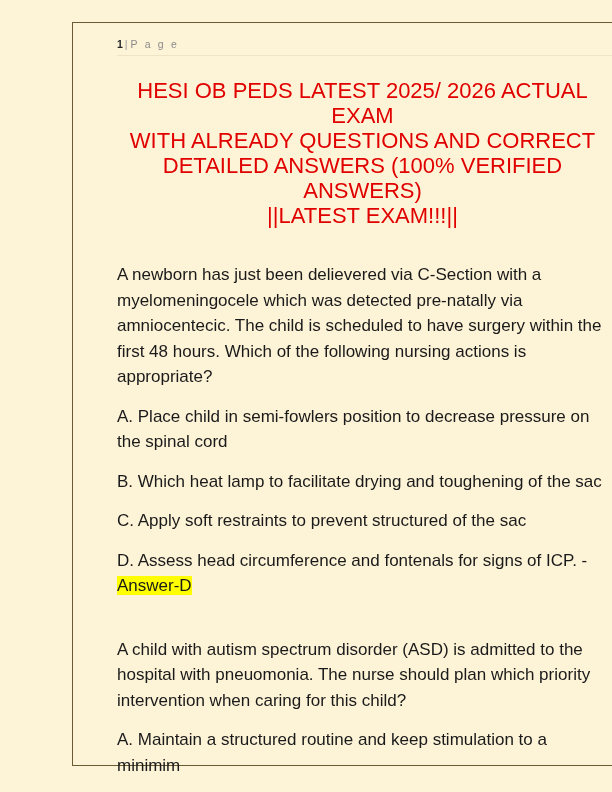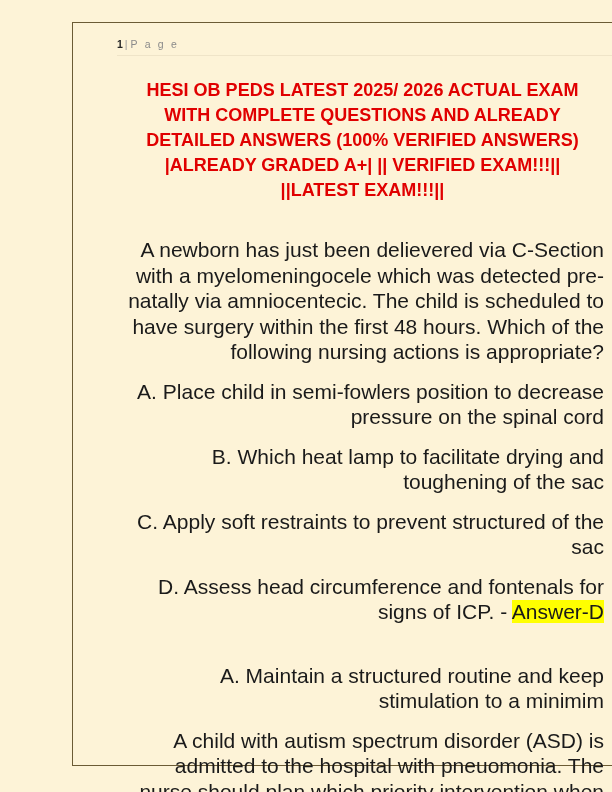--- a/index.html
+++ b/index.html
@@ -70,39 +70,39 @@
     height: 1px;
     background: #efe4c8;
     border: 0;
     margin: 0 0 0 0;
     width: 495px;
   }
 
   
   .doc-title {
     color: #e00000;
-    font-weight: bold;
-    font-size: 18px;
+    font-weight: normal;
+    font-size: 22px;
     line-height: 25px;
     text-align: center;
     margin: 22px 0 0 0;
     padding: 0 4px 0 0;
   }
   .doc-title .tline { display: block; }
 
   
   .qblock {
     margin-top: 34px;
   }
   p.body-text {
     color: #1a1a1a;
-    font-size: 21px;
+    font-size: 17px;
     line-height: 25.5px;
     margin: 0 0 14px 0;
-    text-align: right;
+    text-align: left;
     padding-right: 8px;
   }
   .spacer-para {
     height: 24px;
   }
   .hl {
     background: #ffff00;
     color: #1a1a1a;
   }
 </style>
@@ -115,35 +115,34 @@
 
   <div id="content">
 
     <div class="page-header">
       <span class="pg-num">1</span><span class="pg-sep">|</span><span class="pg-word">P a g e</span>
     </div>
     <div class="header-rule"></div>
 
     <div class="doc-title">
       <span class="tline">HESI OB PEDS LATEST 2025/ 2026 ACTUAL EXAM</span>
-      <span class="tline">WITH COMPLETE QUESTIONS AND ALREADY</span>
+      <span class="tline">WITH ALREADY QUESTIONS AND CORRECT</span>
       <span class="tline">DETAILED ANSWERS (100% VERIFIED ANSWERS)</span>
-      <span class="tline">|ALREADY GRADED A+| || VERIFIED EXAM!!!||</span>
       <span class="tline">||LATEST EXAM!!!||</span>
     </div>
 
     <div class="qblock">
       <p class="body-text">A newborn has just been delievered via C-Section with a myelomeningocele which was detected pre-natally via amniocentecic. The child is scheduled to have surgery within the first 48 hours. Which of the following nursing actions is appropriate?</p>
       <p class="body-text">A. Place child in semi-fowlers position to decrease pressure on the spinal cord</p>
       <p class="body-text">B. Which heat lamp to facilitate drying and toughening of the sac</p>
       <p class="body-text">C. Apply soft restraints to prevent structured of the sac</p>
       <p class="body-text"><span>D. Assess head circumference and fontenals for signs of ICP. - </span><span class="hl">Answer-D</span></p>
     </div>
 
     <div class="spacer-para"></div>
 
     <div>
+      <p class="body-text">A child with autism spectrum disorder (ASD) is admitted to the hospital with pneuomonia. The nurse should plan which priority intervention when caring for this child?</p>
       <p class="body-text">A. Maintain a structured routine and keep stimulation to a minimim</p>
-      <p class="body-text">A child with autism spectrum disorder (ASD) is admitted to the hospital with pneuomonia. The nurse should plan which priority intervention when caring for this child?</p>
     </div>
 
   </div>
 </div>
 
 </body></html>

